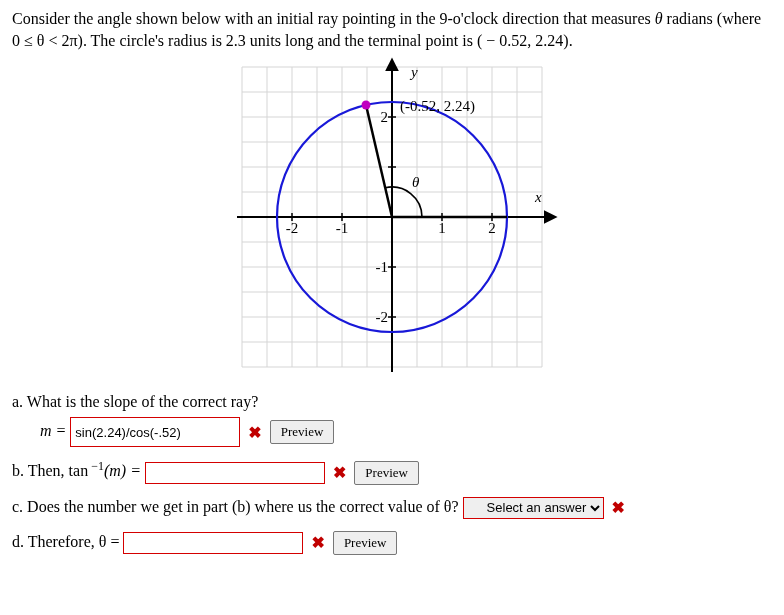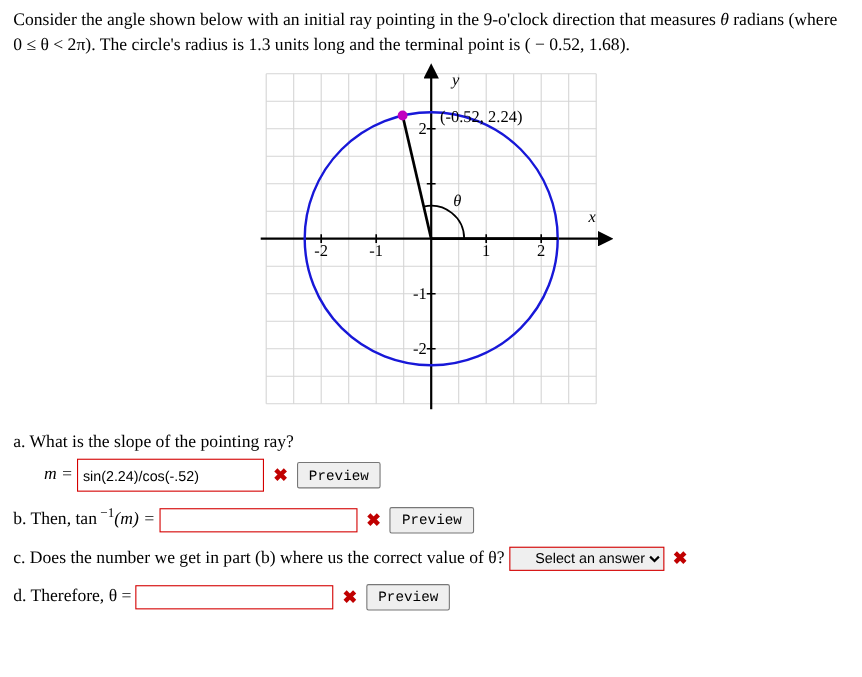--- a/index.html
+++ b/index.html
@@ -27,21 +27,21 @@
   }
   .wrong { border: 1px solid #d40000; outline: none; }
   .blank-red {
     display: inline-block;
     height: 22px;
     border: 1px solid #d40000;
     vertical-align: middle;
   }
   .red-star { color: #c00000; font-weight: bold; padding: 0 4px; vertical-align: middle; }
   button.preview {
-    font-family: Liberation Mono, monospace;
+    font-family: Liberation Serif, serif;
     font-size: 13px;
     height: 24px;
     padding: 2px 10px;
     background: #efefef;
     border: 1px solid #777;
     border-radius: 2px;
     vertical-align: middle;
     cursor: pointer;
   }
   select.wrong {
@@ -51,21 +51,21 @@
     vertical-align: middle;
     border: 1px solid #d40000;
     padding-left: 19px;
   }
   .sup { vertical-align: super; font-size: 0.75em; }
 </style>
 </head>
 <body>
 
 <div class="prompt">
-  <span>Consider the angle shown below with an initial ray pointing in the 9-o'clock direction that measures </span><span class="italic">θ</span><span> radians (where </span><span>0 ≤ θ &lt; 2π</span><span>). The circle's radius is 1.3 units long and the terminal point is </span><span>( − 0.52, 1.68)</span><span>.</span>
+  <span>Consider the angle shown below with an initial ray pointing in the 9-o'clock direction that measures </span><span class="italic">θ</span><span> radians (where </span><span>0 ≤ θ &lt; 2π</span><span>). The circle's radius is 2.3 units long and the terminal point is </span><span>( − 0.52, 2.24)</span><span>.</span>
 </div>
 
 <div class="graph-wrap">
   <svg class="graph" viewBox="0 0 360 320">
 
     <defs>
       <marker id="arrow" viewBox="0 0 10 10" refX="6" refY="5" markerWidth="7" markerHeight="7" orient="auto-start-reverse">
         <path d="M 0 0 L 10 5 L 0 10 z" fill="#000"></path>
       </marker>
     </defs>
@@ -136,21 +136,21 @@
 
     <text x="188" y="54" font-family="Times New Roman" font-size="15" fill="#000">(-0.52, 2.24)</text>
     <text x="199" y="20" font-family="Times New Roman" font-size="15" font-style="italic" fill="#000">y</text>
     <text x="323" y="145" font-family="Times New Roman" font-size="15" font-style="italic" fill="#000">x</text>
     <text x="200" y="130" font-family="Times New Roman" font-size="15" font-style="italic" fill="#000">θ</text>
 
   </svg>
 </div>
 
 <div class="qrow">
-  <div>a. What is the slope of the pointing ray?</div>
+  <div>a. What is the slope of the correct ray?</div>
   <div class="indent">
     <span class="italic">m = </span>
     <input type="text" class="answer-input wrong" style="width: 170px;" value="sin(2.24)/cos(-.52)">
     <span class="red-star">✖</span>
     <button class="preview">Preview</button>
   </div>
 </div>
 
 <div class="qrow">
   <span>b. Then, tan</span><span class="sup"> −1</span><span class="italic">(m) = </span>

